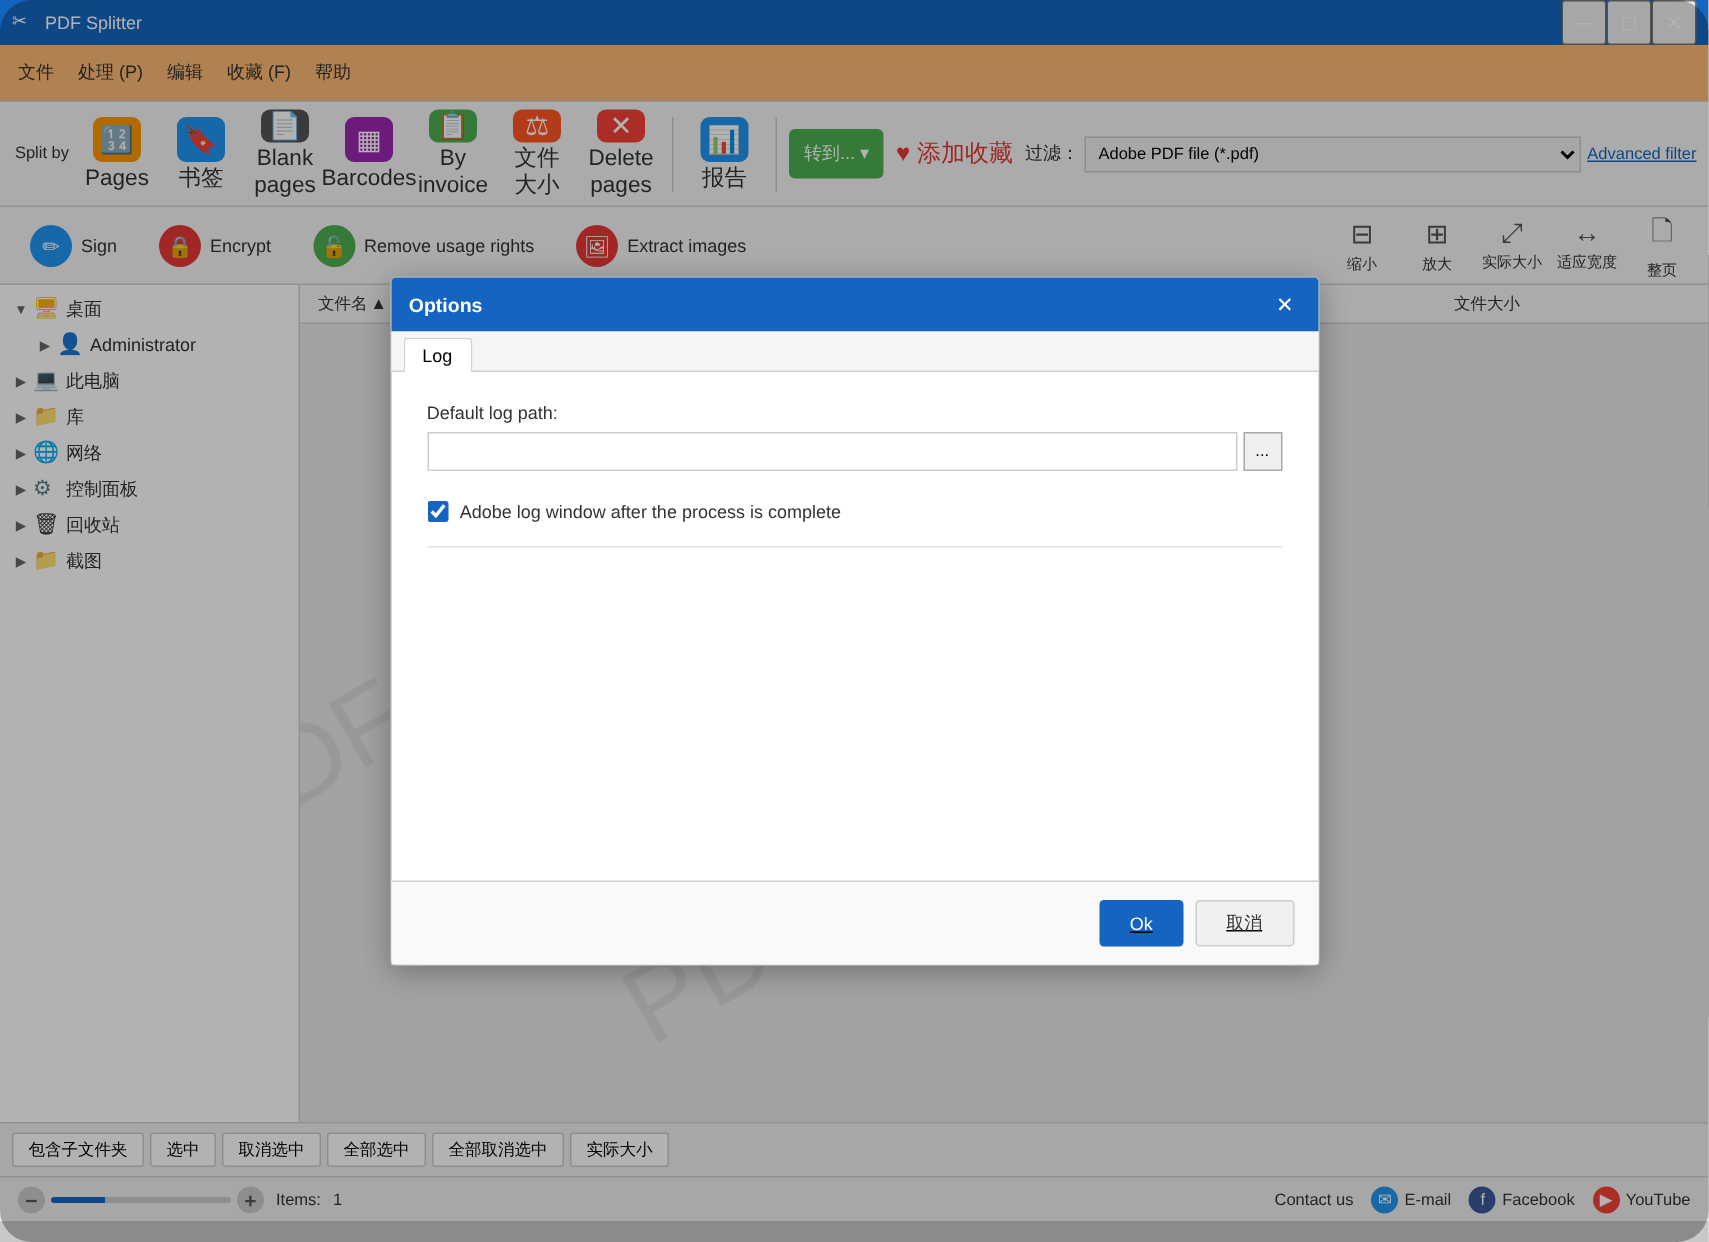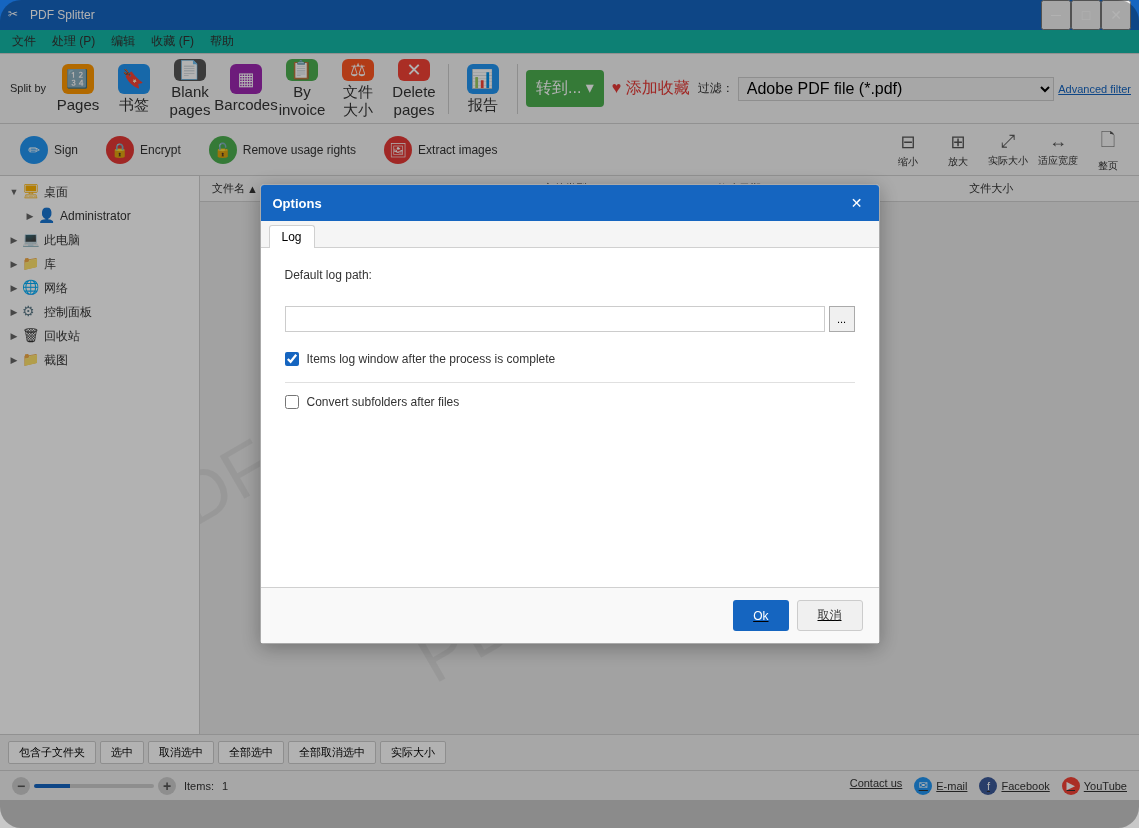--- a/index.html
+++ b/index.html
@@ -19,22 +19,22 @@
     .title-bar-text { flex: 1; font-size: 12px; }
     .title-bar-controls { display: flex; gap: 0; }
     .title-bar-btn {
       width: 30px; height: 30px;
       display: flex; align-items: center; justify-content: center;
       cursor: pointer; color: white; font-size: 14px;
     }
 
     
     .menu-bar {
-      background: #14b8a6;
-      height: 24px;
+      background: #fdba74;
+      height: 38px;
       display: flex;
       align-items: center;
       padding: 0 4px;
       border-bottom: 1px solid #d0d0d0;
     }
     .menu-item {
       padding: 2px 8px;
       cursor: pointer;
       font-size: 12px;
       color: #333;
@@ -98,21 +98,21 @@
       gap: 8px;
       flex: 1;
     }
     .goto-btn {
       background: #4caf50;
       color: white;
       border: none;
       padding: 8px 10px;
       border-radius: 4px;
       cursor: pointer;
-      font-size: 16px;
+      font-size: 12px;
       display: flex;
       align-items: center;
       gap: 4px;
     }
     .favorite-btn {
       background: none;
       border: none;
       cursor: pointer;
       color: #e53935;
       font-size: 16px;
@@ -124,21 +124,21 @@
       display: flex;
       align-items: center;
       gap: 4px;
       flex: 1;
     }
     .filter-label { font-size: 12px; color: #333; text-align: center; }
     .filter-select {
       flex: 1;
       height: 24px;
       border: 1px solid #ccc;
-      font-size: 16px;
+      font-size: 11px;
       padding: 0 4px;
     }
     .advanced-filter-btn {
       font-size: 11px;
       color: #1565c0;
       cursor: pointer;
       text-decoration: underline;
     }
 
     
@@ -294,23 +294,22 @@
       display: flex;
       align-items: center;
       padding: 0 12px;
       gap: 8px;
       font-size: 11px;
       color: #333;
     }
     .status-bar-right {
       margin-left: auto;
       display: flex;
-      align-items: flex-start;
+      align-items: center;
       gap: 12px;
-      text-decoration: underline;
     }
     .social-link {
       display: flex;
       align-items: center;
       gap: 4px;
       cursor: pointer;
       color: #333;
     }
     .social-icon {
       width: 18px; height: 18px;
@@ -407,21 +406,21 @@
       border-bottom-color: white;
     }
 
     .modal-body {
       flex: 1;
       padding: 20px 24px;
     }
     .modal-field-label {
       font-size: 12px;
       color: #333;
-      margin-bottom: 24px;
+      margin-bottom: 6px;
     }
     .modal-input-row {
       display: flex;
       align-items: center;
       gap: 4px;
       margin-bottom: 20px;
     }
     .modal-input {
       flex: 1;
       height: 26px;
@@ -723,27 +722,23 @@
     </div>
 
     <div class="modal-body">
       <div class="modal-field-label">Default log path:</div>
       <div class="modal-input-row">
         <input class="modal-input" type="text" value="" style="">
         <button class="modal-browse-btn">...</button>
       </div>
       <div class="modal-checkbox-row">
         <input type="checkbox" class="modal-checkbox" checked="" style="">
-        <label class="modal-checkbox-label">Items log window after the process is complete</label>
+        <label class="modal-checkbox-label">Adobe log window after the process is complete</label>
       </div>
       <hr class="modal-divider">
-      <div class="modal-checkbox-row">
-        <input type="checkbox" class="modal-checkbox" style="">
-        <label class="modal-checkbox-label">Convert subfolders after files</label>
-      </div>
     </div>
 
     <div class="modal-footer">
       <button class="modal-ok-btn">Ok</button>
       <button class="modal-cancel-btn">取消</button>
     </div>
   </div>
 </div>
 
 </body></html>

